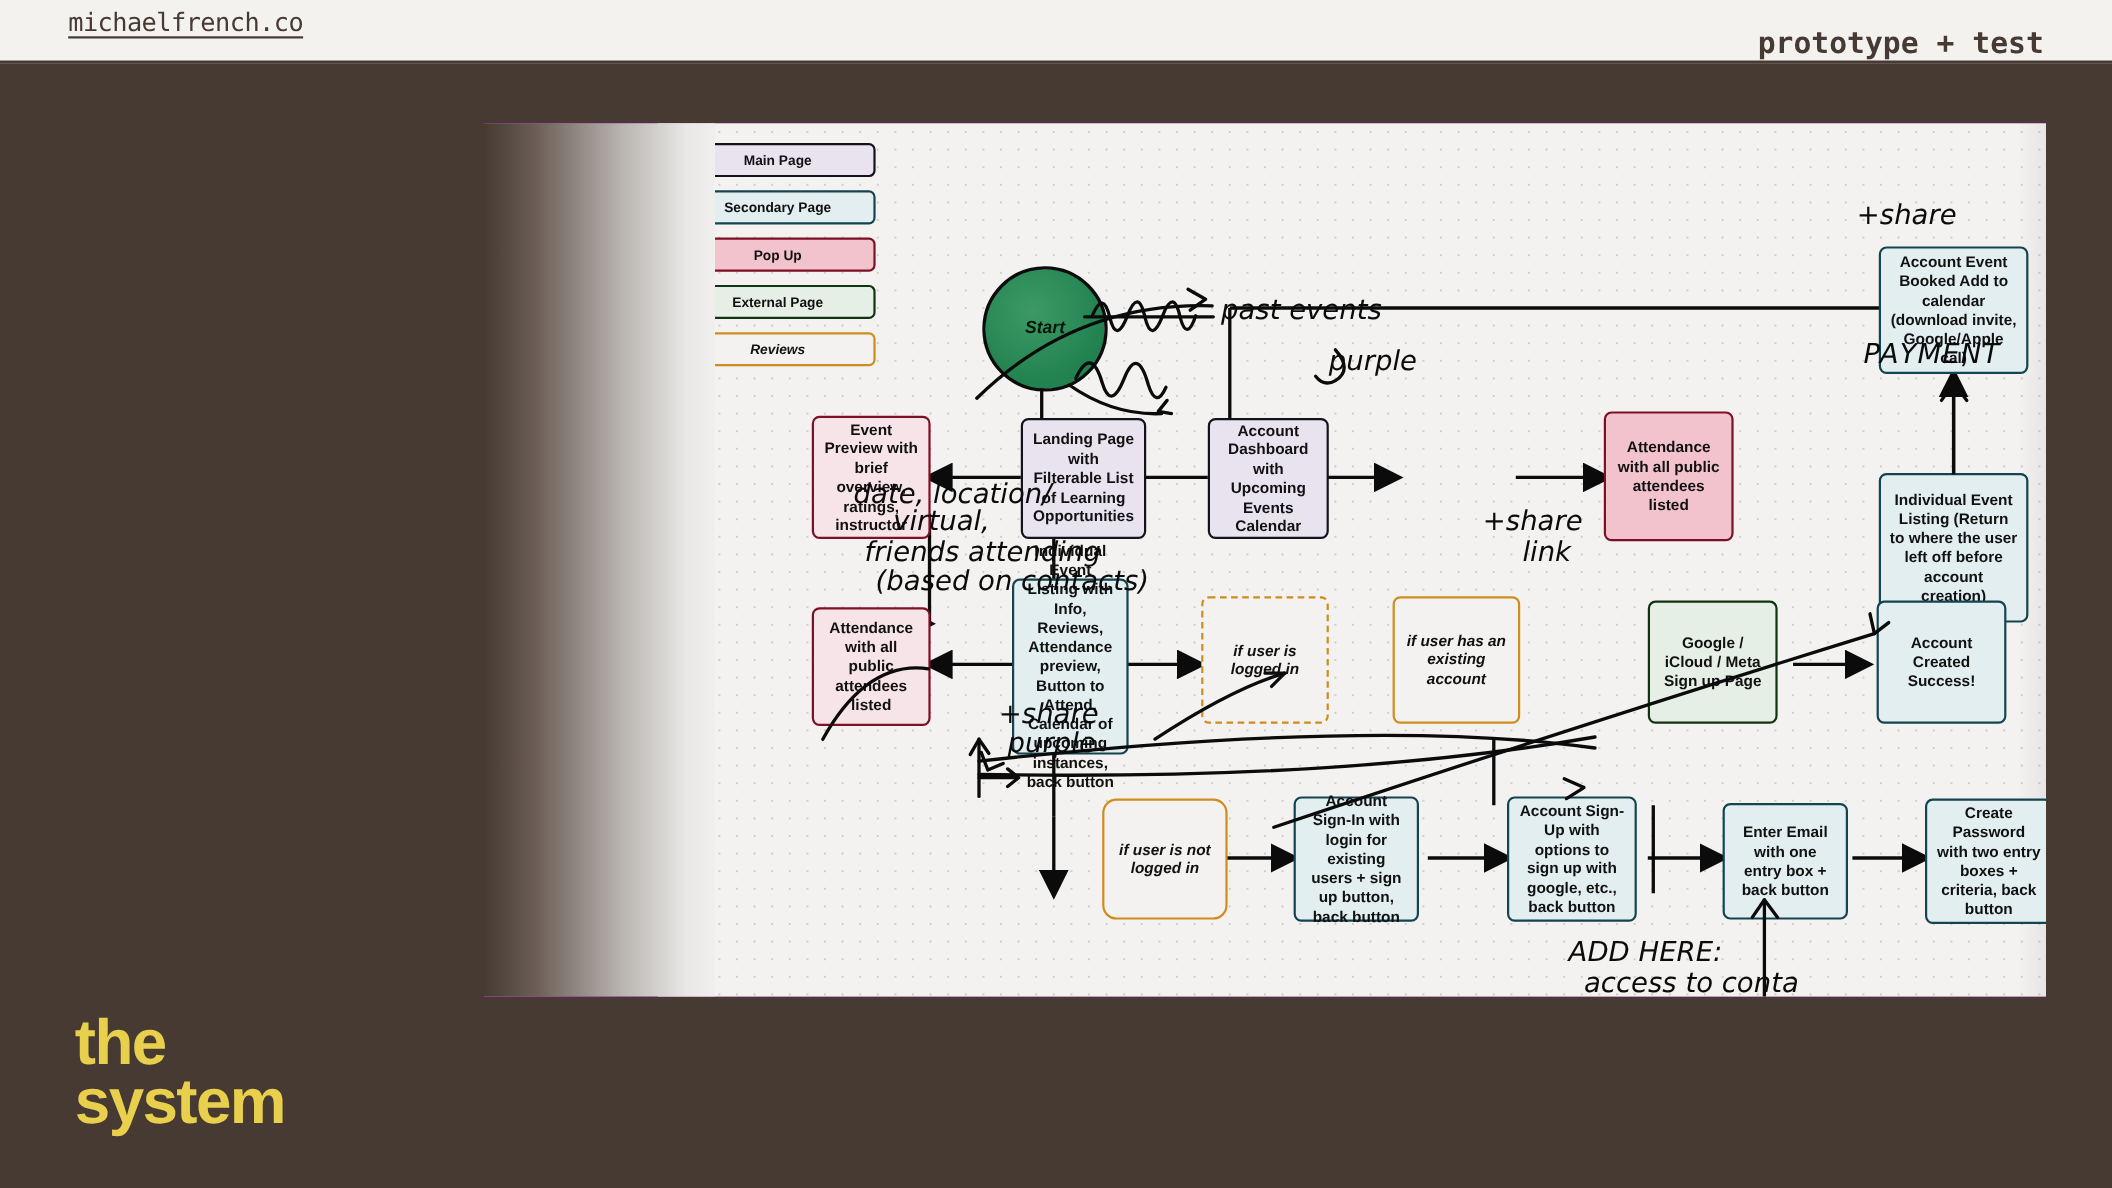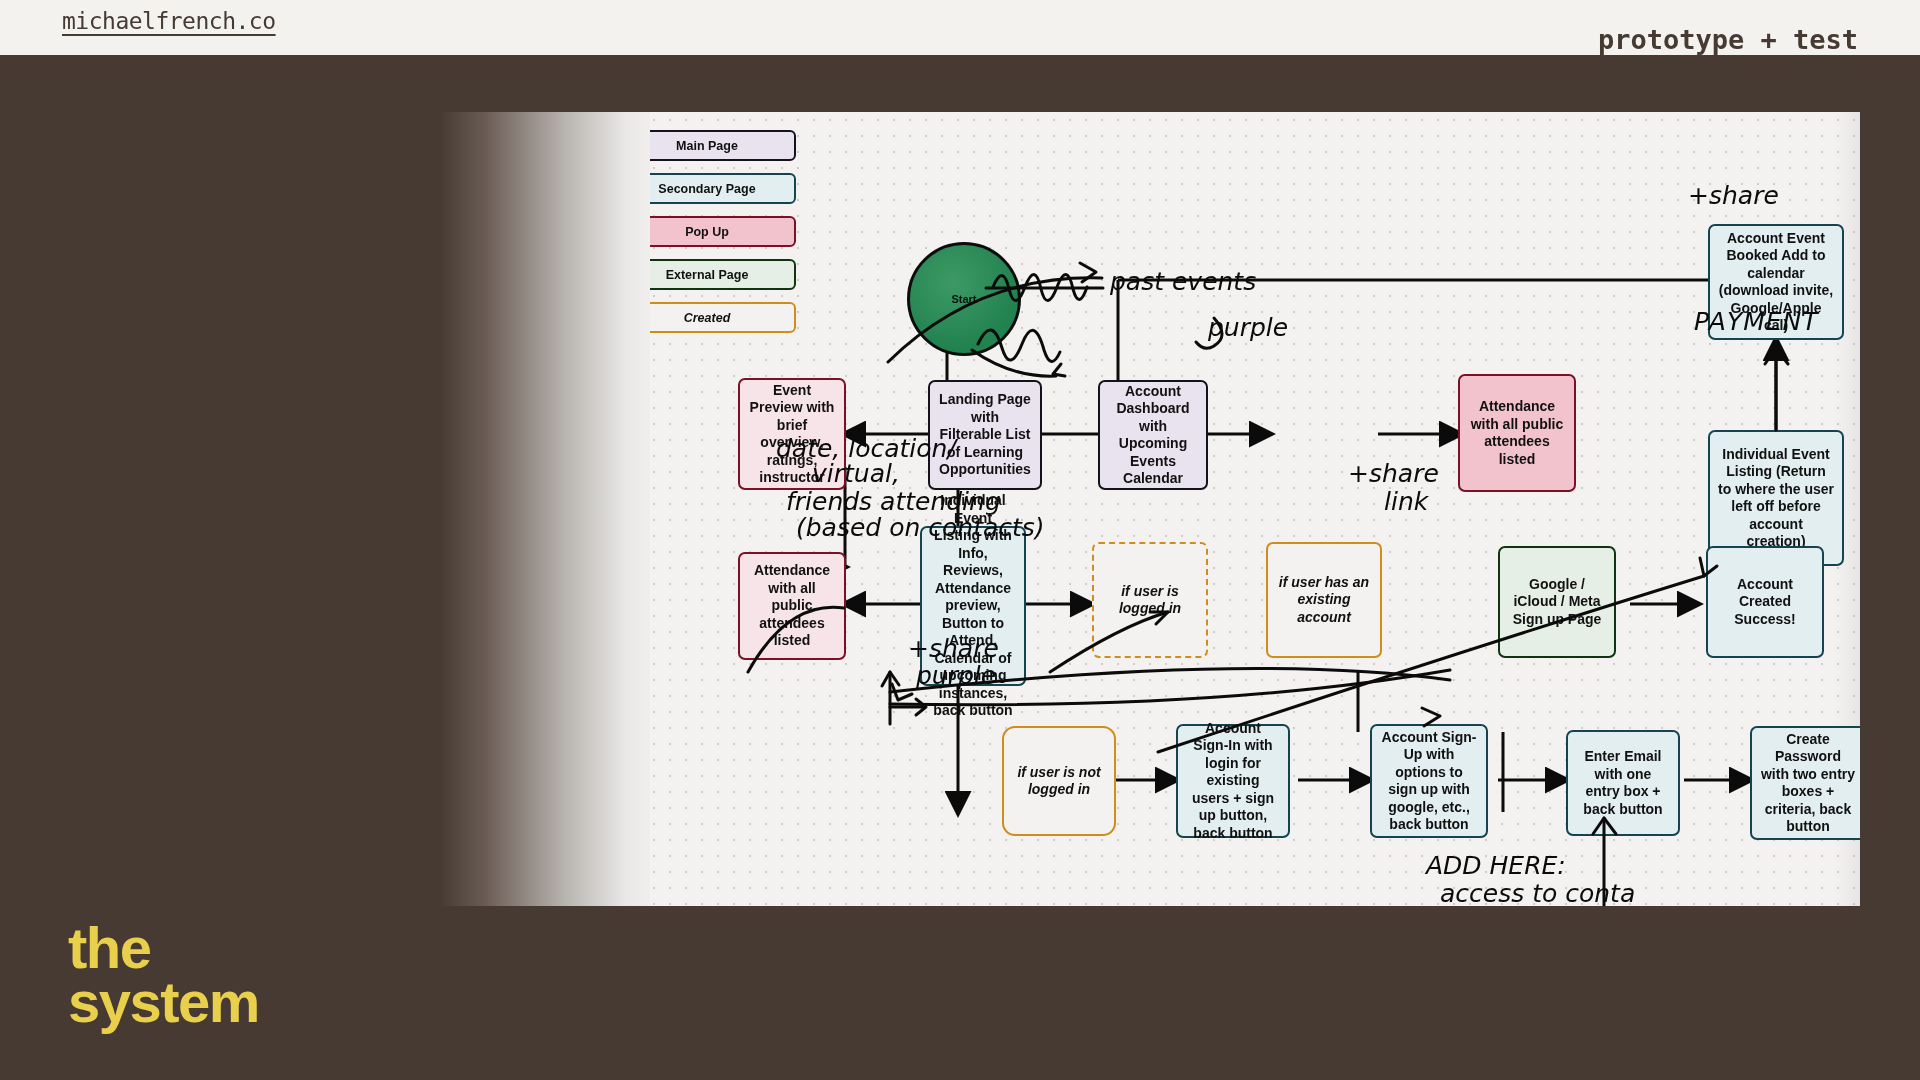--- a/index.html
+++ b/index.html
@@ -94,27 +94,28 @@
   
   #legend{position:absolute;left:20px;top:18px;width:178px;z-index:4;}
   .legend-item{
     height:31px;margin-bottom:12px;border-radius:6px;box-sizing:border-box;
     display:flex;align-items:center;justify-content:center;
     font-size:12.5px;font-weight:700;color:#111;
   }
 
   
   #start{
-    position:absolute;left:309px;top:130px;width:108px;height:108px;
+    position:absolute;left:295px;top:130px;width:108px;height:108px;
     border-radius:50%;
     background:radial-gradient(circle at 40% 35%,#3d9a66,#21814f 70%);
     border:3px solid #0c0c0c;
     display:flex;align-items:center;justify-content:center;
-    font-size:11px;font-weight:700;color:#06150c;
+    font-size:16px;font-weight:700;color:#06150c;
     z-index:4;
+    font-style:italic;
   }
 
   
   #wires{position:absolute;left:0;top:0;width:1262px;height:910px;z-index:2;}
   #ink{position:absolute;left:0;top:0;width:1262px;height:910px;z-index:5;pointer-events:none;}
   .hw{
     font-family:"DejaVu Sans","Liberation Sans",sans-serif;
     fill:#0b0b0b;font-size:25px;font-weight:400;font-style:italic;
   }
 </style>
@@ -197,21 +198,21 @@
         <path d="M760,560 L760,520" opacity="0"></path>
         <path d="M247,455 L247,455"></path>
       </g>
     </svg>
 
     <div id="legend">
       <div class="legend-item t-main">Main Page</div>
       <div class="legend-item t-secondary">Secondary Page</div>
       <div class="legend-item t-popup">Pop Up</div>
       <div class="legend-item t-external">External Page</div>
-      <div class="legend-item t-function">Created</div>
+      <div class="legend-item t-function">Reviews</div>
     </div>
 
     <div id="start">Start</div>
 
     <div class="node t-secondary" style="left:1110px;top:112px;width:136px;height:116px;">Account Event Booked Add to calendar (download invite, Google/Apple cal)</div>
 
     <div class="node t-secondary" style="left:1110px;top:318px;width:136px;height:136px;">Individual Event Listing (Return to where the user left off before account creation)</div>
 
     <div class="node t-popup-lt" style="left:140px;top:266px;width:108px;height:112px;">Event Preview with brief overview, ratings, instructor</div>
 

